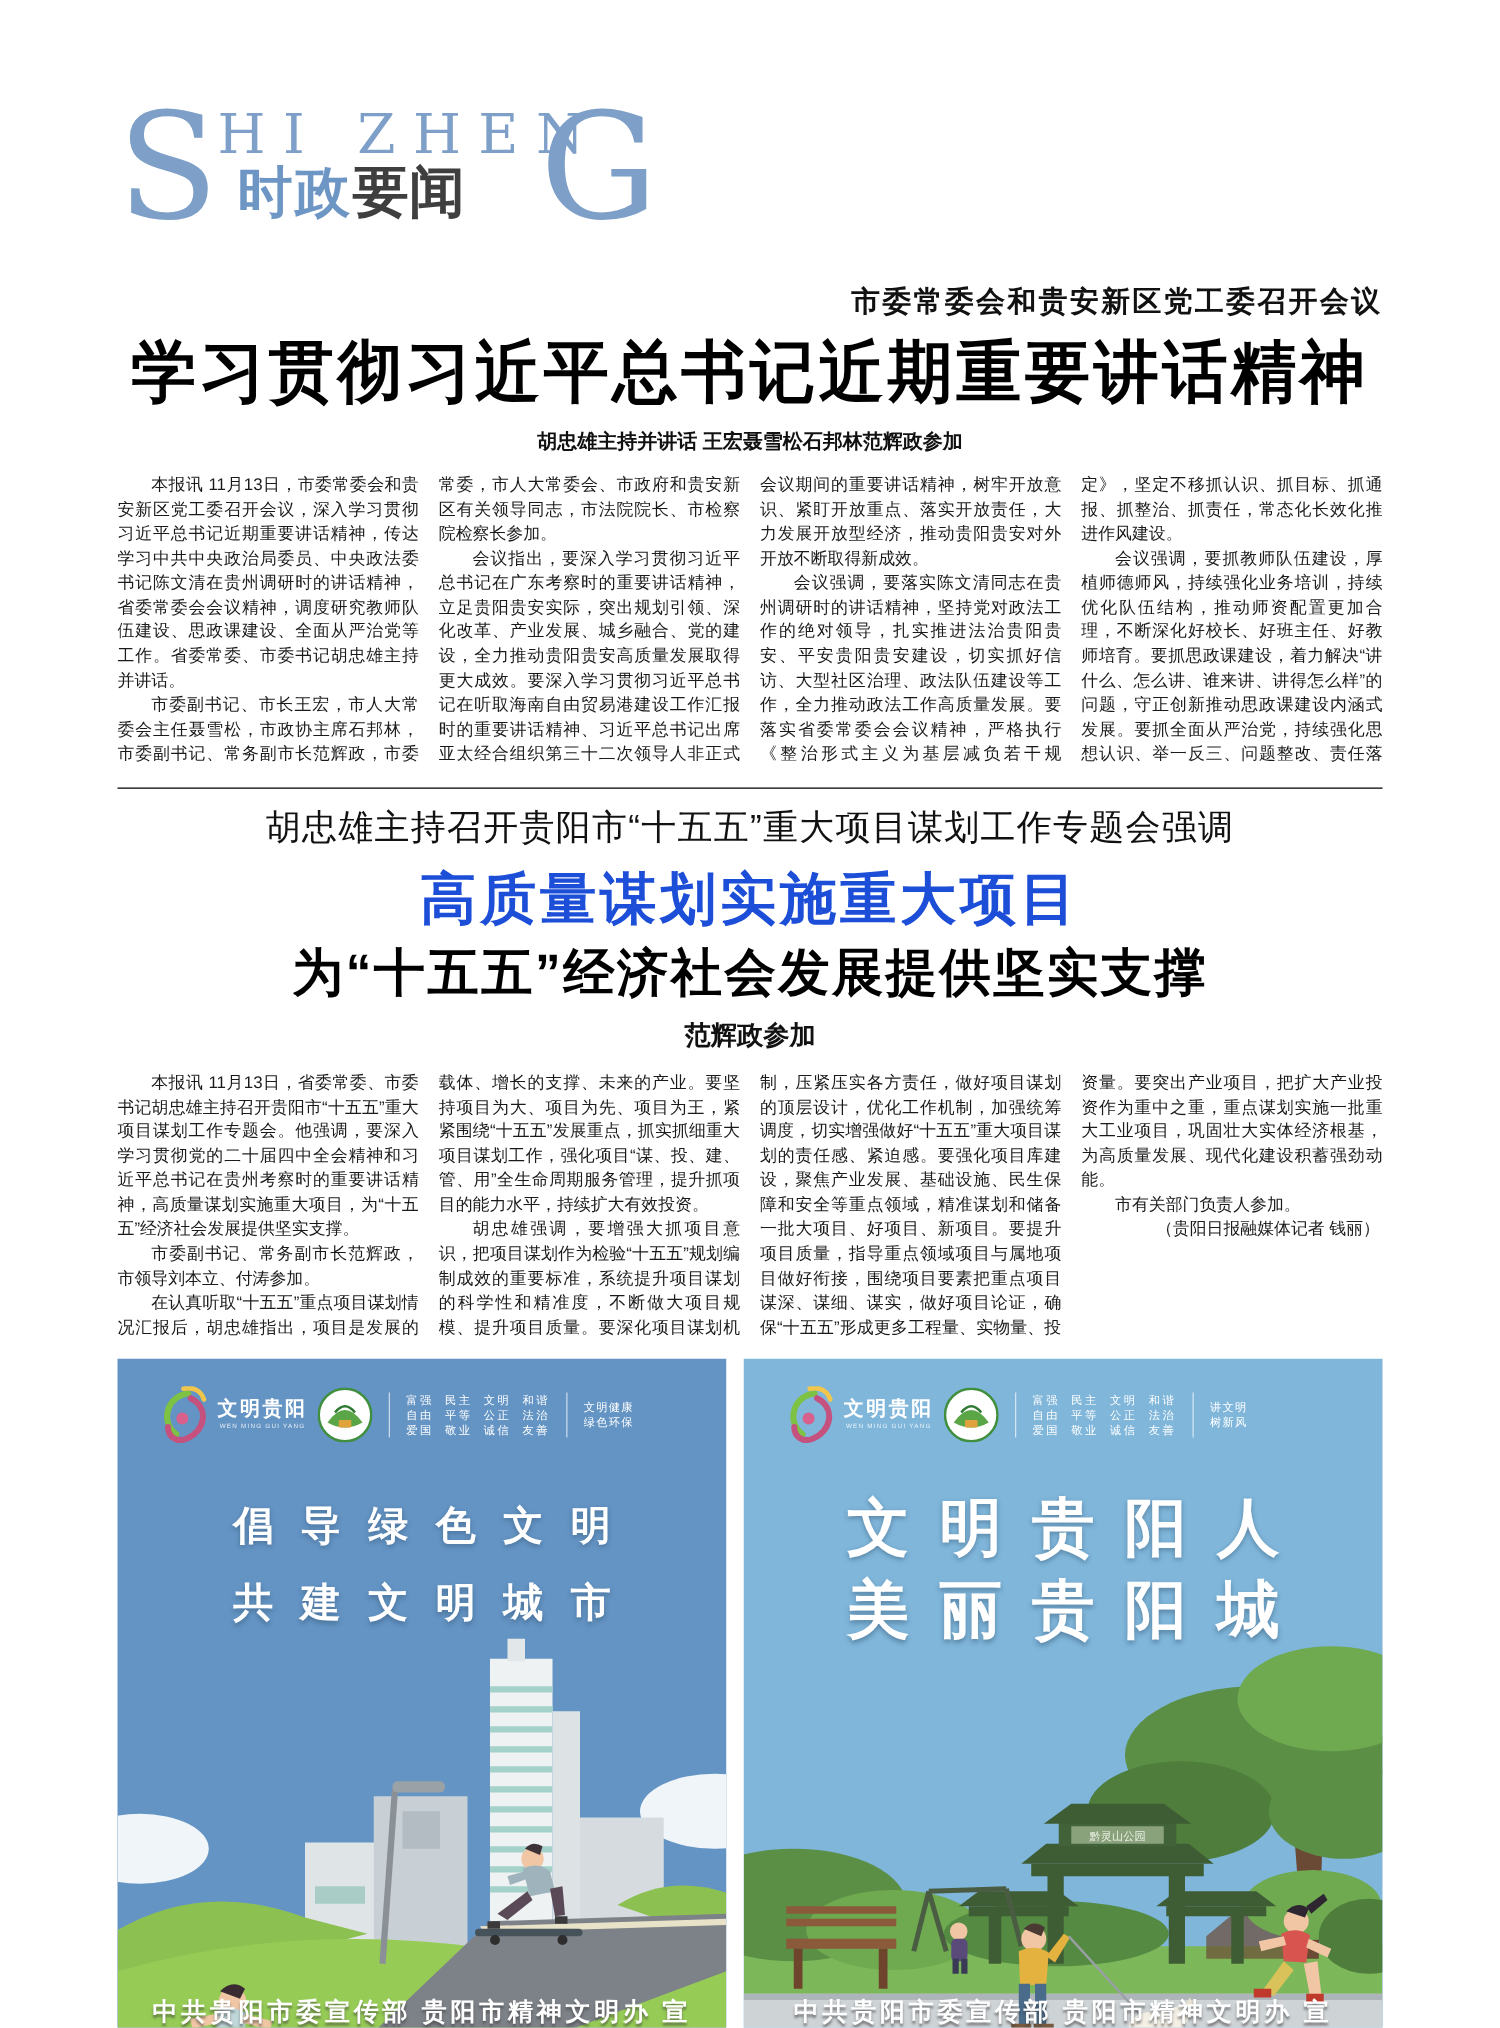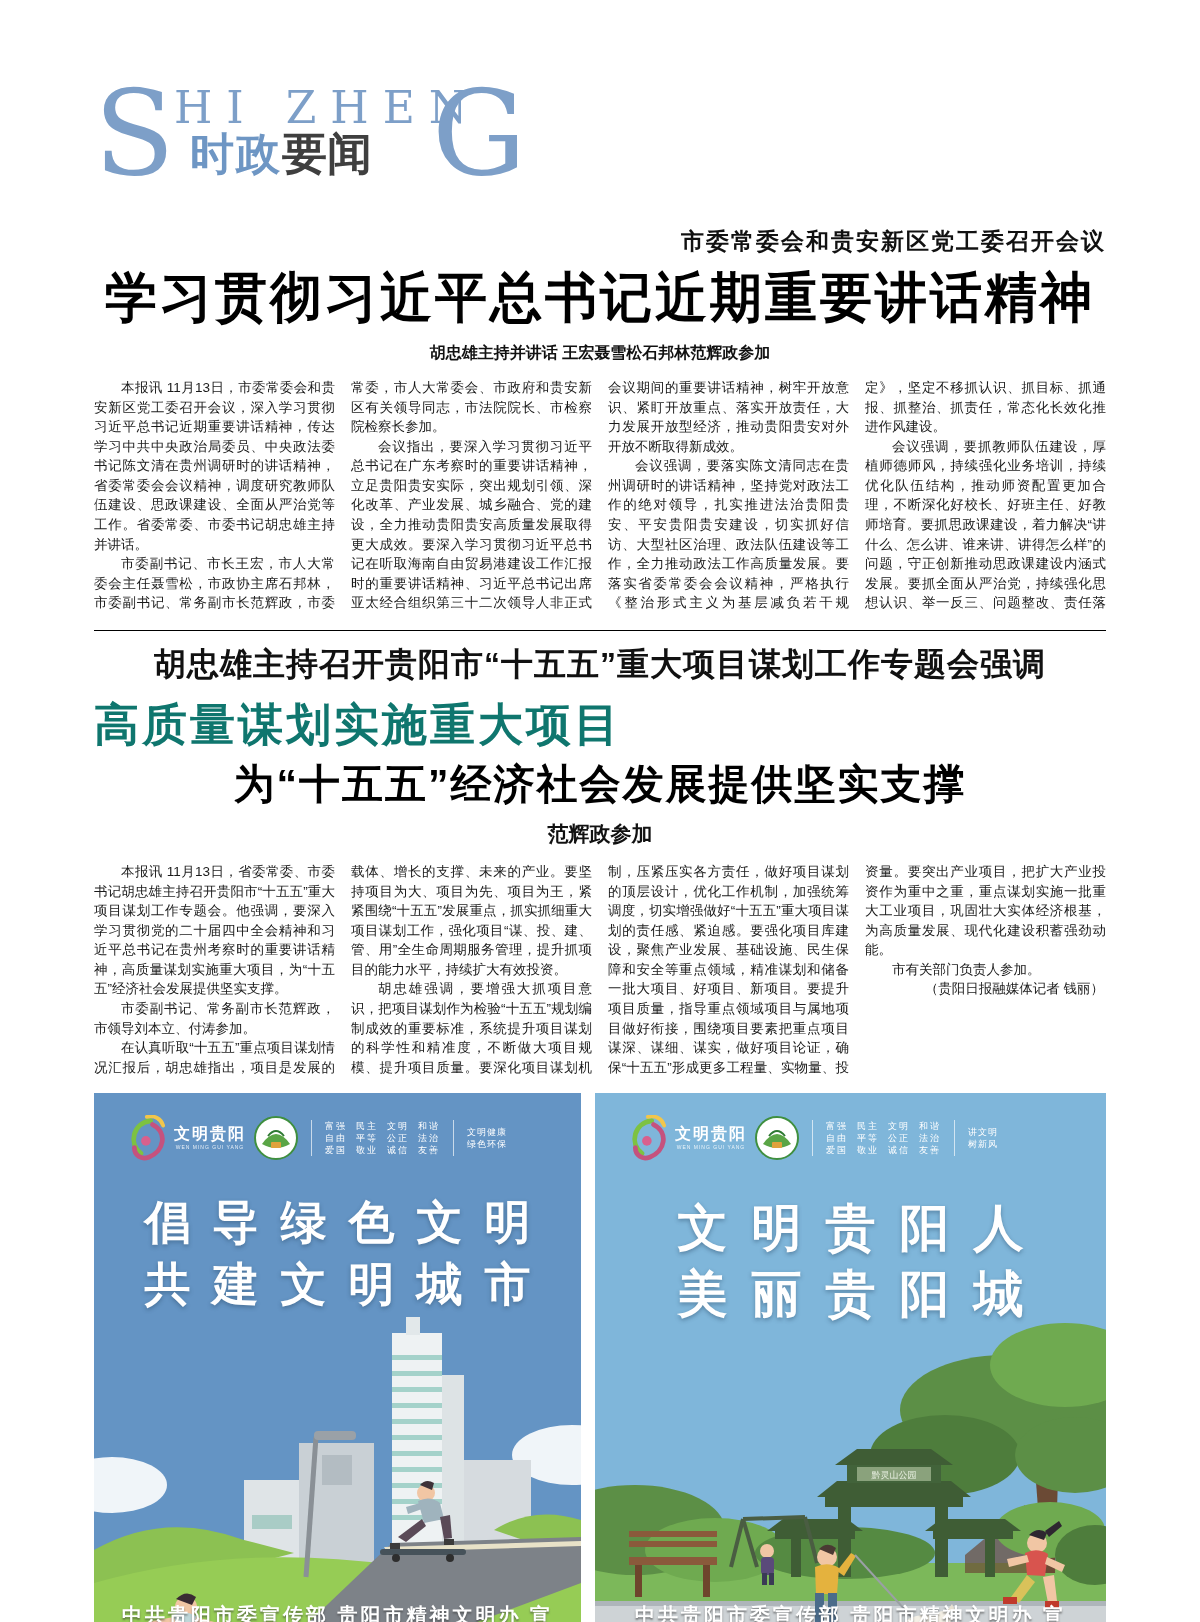--- a/index.html
+++ b/index.html
@@ -39,23 +39,23 @@
   .body-cols { margin-top:14px; column-count:4; column-gap:16px; text-align:justify;
                font-size:13.5px; line-height:1.45; color:#1a1a1a; overflow:hidden; }
   .cols-a1 { max-height:238px; }
   .cols-a2 { max-height:226px; }
   .body-cols p { text-indent:2em; }
   .body-cols p.credit { text-indent:0; text-align:right; padding-right:2px; }
 
   .divider { border:none; border-top:1.5px solid #000; margin:14px 0 12px 0; }
 
   
-  .kicker2 { text-align:center; font-size:32px; font-weight:700; color:#111; letter-spacing:1px; }
-  .headline2a { margin-top:8px; font-size:45px; font-weight:900;
-                color:#0f766e; letter-spacing:3px; }
+  .kicker2 { text-align:center; font-size:28px; font-weight:400; color:#111; letter-spacing:1px; }
+  .headline2a { margin-top:8px; text-align:center; font-size:45px; font-weight:900;
+                color:#1d4ed8; letter-spacing:3px; }
   .headline2b { margin-top:2px; text-align:center; font-size:41px; font-weight:900;
                 color:#000; letter-spacing:2px; }
   .byline2 { margin-top:8px; text-align:center; font-size:21px; font-weight:700; color:#111; }
 
   
   .posters { display:flex; gap:14px; margin-top:16px; }
   .poster { position:relative; height:572px; overflow:hidden; flex:none; }
   .poster.left  { width:487px; background:#6494c4; }
   .poster.right { width:511px; background:#7fb6da; }
   .poster-illu { position:absolute; left:0; bottom:0; width:100%; }
@@ -66,21 +66,21 @@
   .brand-latin { font-size:5px; letter-spacing:1px; opacity:.85; display:block; margin-top:3px; }
   .vline { width:1px; height:36px; background:rgba(255,255,255,.65); margin:0 5px; }
   .values { display:flex; gap:9px; }
   .vcol { display:flex; flex-direction:column; gap:2px; }
   .vcol span { color:#fff; font-size:9px; letter-spacing:2px; line-height:10px; white-space:nowrap; }
   .extra-col span { letter-spacing:1px; }
 
   .slogan { position:relative; z-index:3; margin-top:34px; text-align:center; color:#fff;
             font-weight:900; text-shadow:0 2px 4px rgba(40,70,100,.45); }
   .slogan .l1, .slogan .l2 { display:block; white-space:nowrap; }
-  .poster.left  .slogan .l1, .poster.left  .slogan .l2 { font-size:46px; letter-spacing:22px; line-height:62px; margin-left:22px;font-family:Liberation Mono, monospace; }
+  .poster.left  .slogan .l1, .poster.left  .slogan .l2 { font-size:32px; letter-spacing:22px; line-height:62px; margin-left:22px; }
   .poster.right .slogan .l1, .poster.right .slogan .l2 { font-size:50px; letter-spacing:24px; line-height:66px; margin-left:24px; }
 
   .poster-credit { position:absolute; z-index:4; bottom:36px; width:100%; text-align:center;
                    color:#fff; font-size:20px; font-weight:900; letter-spacing:3px;
                    text-shadow:0 2px 2px rgba(60,60,60,.6); white-space:nowrap; }
 </style>
 </head>
 <body>
 
 <div class="page">

